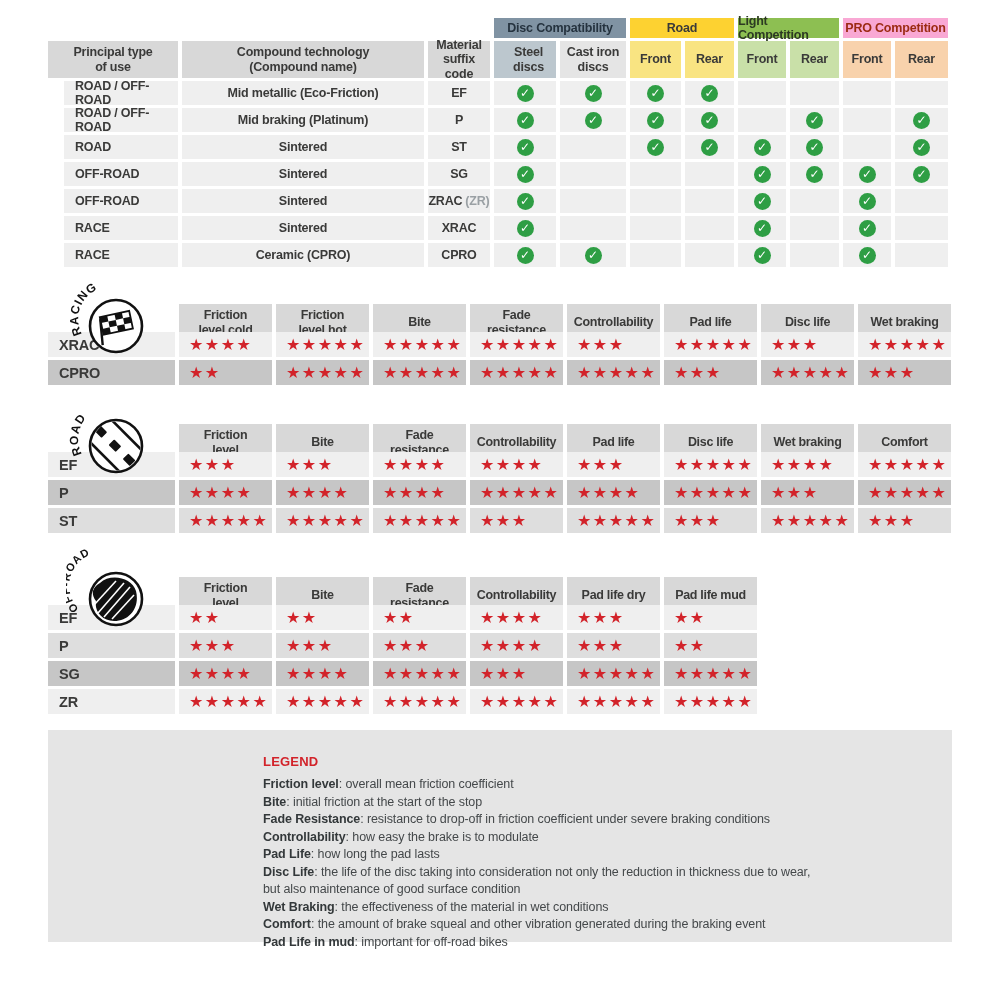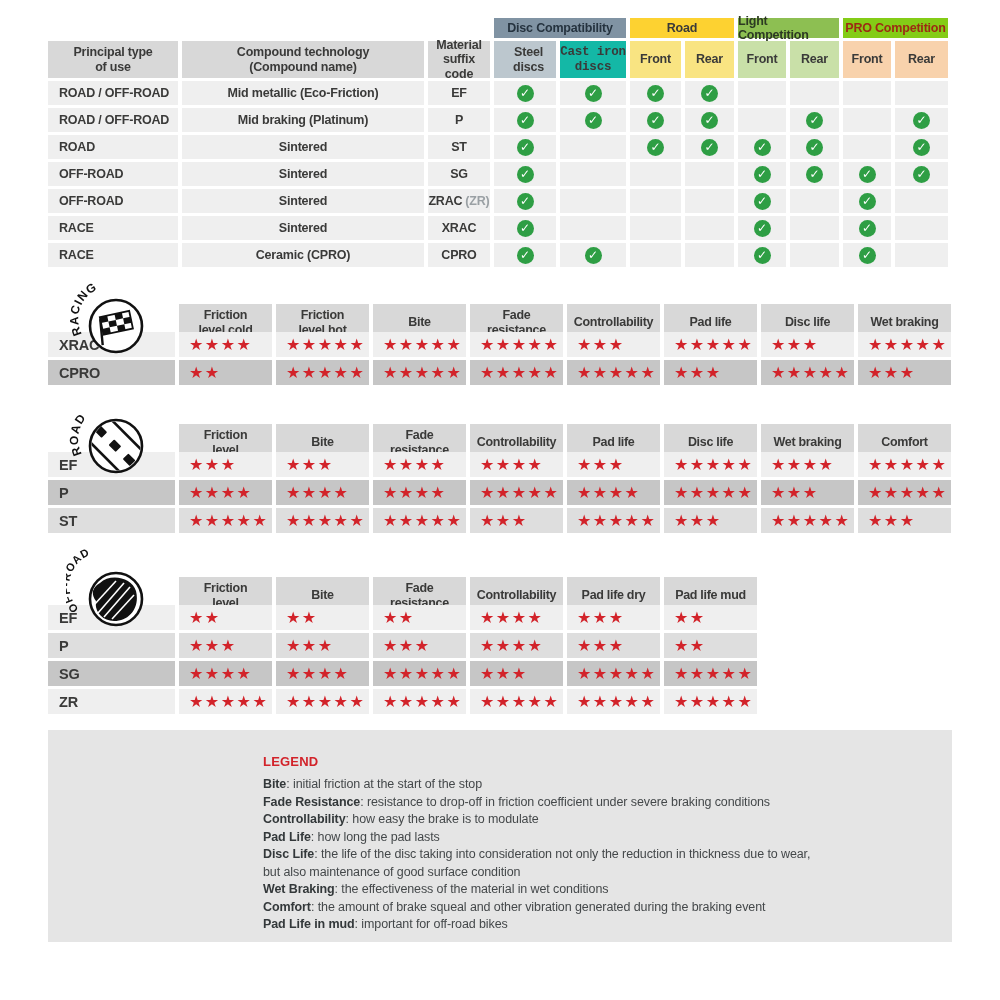--- a/index.html
+++ b/index.html
@@ -24,21 +24,21 @@
   }
   .col-header {
     background: #d8d8d8; display: flex; align-items: center; justify-content: center;
     text-align: center; font-size: 12.5px; font-weight: 700; line-height: 1.15;
     white-space: pre-line; letter-spacing: -0.2px; color: #3a3a39;
   }
   .cell {
     background: #efefef; display: flex; align-items: center; justify-content: center;
     font-size: 12.5px; font-weight: 700; letter-spacing: -0.2px;
   }
-  .use-cell { justify-content: flex-start; padding-left: 11px; }
+  .use-cell { justify-content: flex-start; padding-left: 11px; margin-left: 16px; }
   .suffix-note { color: #9aa0a4; font-weight: 700; margin-left: 3px; }
   .check-badge {
     width: 17px; height: 17px; border-radius: 50%; background: #2e9e44;
     color: #ffffff; font-size: 12px; font-weight: 700;
     display: flex; align-items: center; justify-content: center; line-height: 1;
   }
 
   
   .rating-section { position: relative; }
   .sec-racing  { margin-top: 37px; }
@@ -78,30 +78,30 @@
 </head>
 <body>
 
 <div class="page">
 
   <div class="compat-grid">
       <div class="group-spacer" style="grid-column: span 3;"></div>
       <div class="group-header" style="grid-column: span 2; background: rgb(128, 147, 163); color: rgb(37, 51, 63);">Disc Compatibility</div>
       <div class="group-header" style="grid-column: span 2; background: rgb(253, 210, 49); color: rgb(58, 58, 57);">Road</div>
       <div class="group-header" style="grid-column: span 2; background: rgb(141, 191, 82); color: rgb(44, 58, 34);">Light Competition</div>
-      <div class="group-header" style="grid-column: span 2; background: #84cc16; color: rgb(156, 43, 19);">PRO Competition</div>
+      <div class="group-header" style="grid-column: span 2; background: #f9a8d4; color: rgb(156, 43, 19);">PRO Competition</div>
       <div class="col-header">Principal type
 of use</div>
       <div class="col-header">Compound technology
 (Compound name)</div>
       <div class="col-header">Material
 suffix code</div>
       <div class="col-header" style="background: rgb(188, 199, 206); padding-left: 7px;">Steel
 discs</div>
-      <div class="col-header" style="background: #14b8a6; font-family: Liberation Mono, monospace;">Cast iron
+      <div class="col-header" style="background: #e5e5e5;">Cast iron
 discs</div>
       <div class="col-header" style="background: rgb(249, 228, 130);">Front</div>
       <div class="col-header" style="background: rgb(249, 228, 130);">Rear</div>
       <div class="col-header" style="background: rgb(201, 224, 168);">Front</div>
       <div class="col-header" style="background: rgb(201, 224, 168);">Rear</div>
       <div class="col-header" style="background: rgb(248, 210, 172);">Front</div>
       <div class="col-header" style="background: rgb(248, 210, 172);">Rear</div>
       <div class="cell use-cell">ROAD / OFF-ROAD</div>
       <div class="cell">Mid metallic (Eco-Friction)</div>
       <div class="cell">EF</div>
@@ -542,20 +542,21 @@
         </div>
         <div class="stars-cell tone-light">
           <span class="stars">★★★★★</span>
         </div>
       </div>
   </div>
 
   <div class="legend-block">
     <div class="legend-title">LEGEND</div>
     <div>
+        <div class="legend-line"><b>Friction level</b>: overall mean friction coefficient</div>
         <div class="legend-line"><b>Bite</b>: initial friction at the start of the stop</div>
         <div class="legend-line"><b>Fade Resistance</b>: resistance to drop-off in friction coefficient under severe braking conditions</div>
         <div class="legend-line"><b>Controllability</b>: how easy the brake is to modulate</div>
         <div class="legend-line"><b>Pad Life</b>: how long the pad lasts</div>
         <div class="legend-line"><b>Disc Life</b>: the life of the disc taking into consideration not only the reduction in thickness due to wear,</div>
         <div class="legend-line">but also maintenance of good surface condition</div>
         <div class="legend-line"><b>Wet Braking</b>: the effectiveness of the material in wet conditions</div>
         <div class="legend-line"><b>Comfort</b>: the amount of brake squeal and other vibration generated during the braking event</div>
         <div class="legend-line"><b>Pad Life in mud</b>: important for off-road bikes</div>
       </div>

